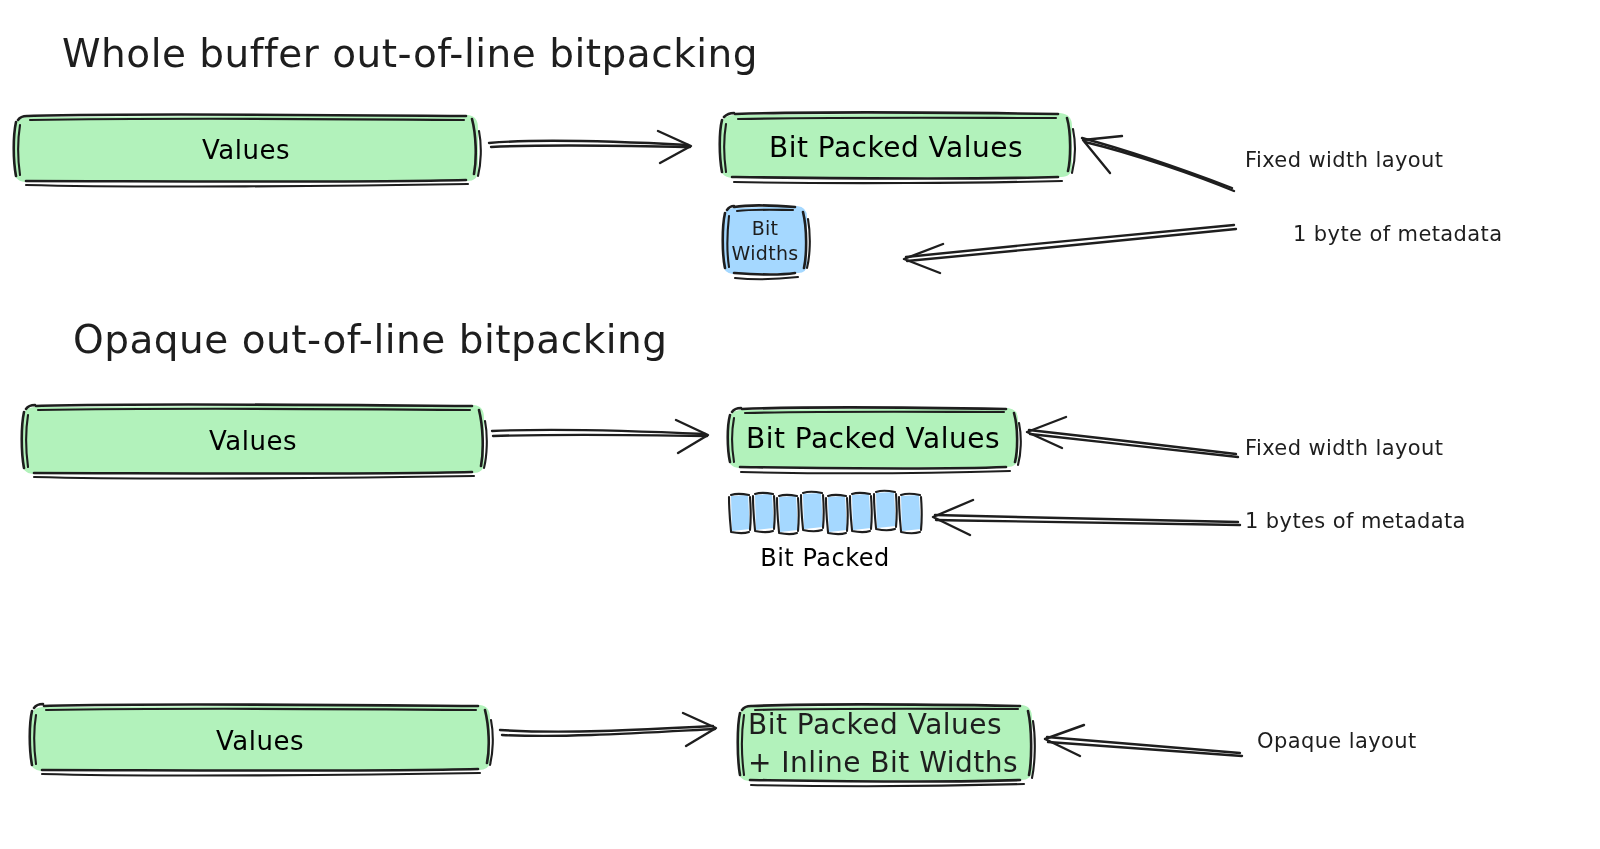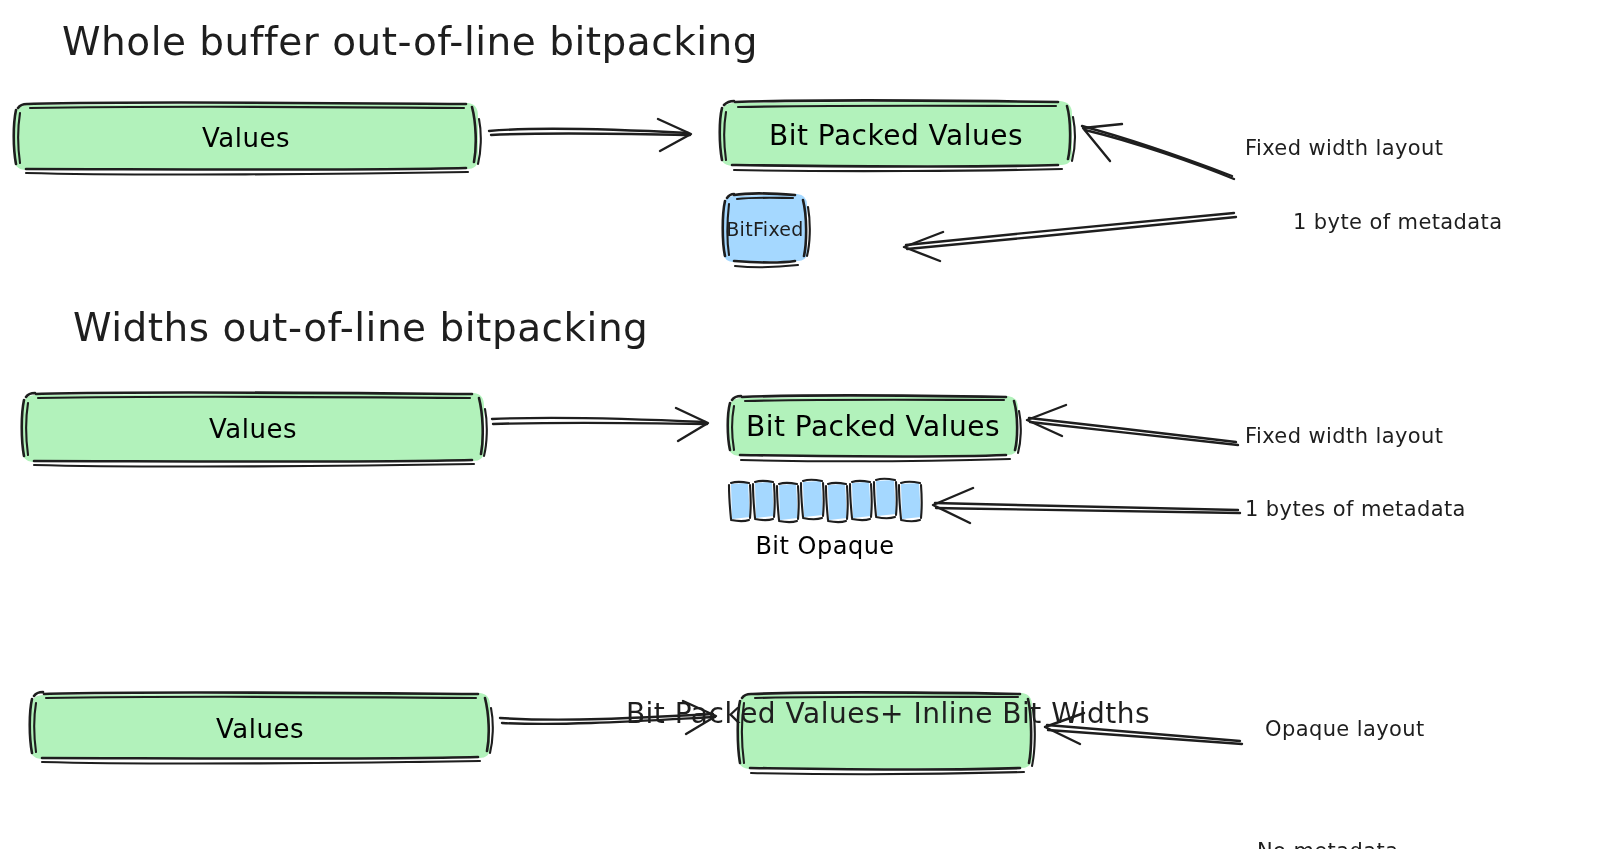--- a/index.html
+++ b/index.html
@@ -9,40 +9,40 @@
   }
   body {
     width: 1600px;
     height: 849px;
     overflow: hidden;
     font-family: "DejaVu Sans", sans-serif;
     position: relative;
   }
   #canvas {
     position: absolute;
-    top: 4px; left: 0;
+    top: 16px; left: 0;
     width: 1600px;
     height: 818px;
     text-decoration: underline;
   }
   .svg-layer {
     position: absolute;
     top: 0; left: 0;
     width: 1600px;
     height: 849px;
     pointer-events: none;
   }
 
   
   .node-text {
     position: absolute;
     display: flex;
     align-items: center;
     justify-content: center;
-    flex-direction: row;
+    flex-direction: column;
     color: #1e1e1e;
     font-family: "DejaVu Sans", sans-serif;
     letter-spacing: 0.4px;
     white-space: nowrap;
     pointer-events: none;
   }
   .section-title {
     position: absolute;
     color: #1e1e1e;
     font-size: 39px;
@@ -212,44 +212,44 @@
   </svg>
 
   <div class="section-title" style="left:62px; top:16px;">Whole buffer out-of-line bitpacking</div>
 
   <div class="box-label lbl-values" style="left:14px; top:119px; width:464px;">Values</div>
 
   <div class="box-label lbl-bpv" style="left:720px; top:115px; width:352px;">Bit Packed Values</div>
 
   <div class="node-text lbl-bw" style="left:723px; top:192px; width:84px; height:66px;">
     <span>Bit</span>
-    <span>Fixed</span>
+    <span>Widths</span>
   </div>
 
   <div class="side-label" style="left:1245px; top:128px;">Fixed width layout</div>
 
   <div class="side-label" style="left:1245px; top:202px;margin-left:48px;">1 byte of metadata</div>
 
-  <div class="section-title" style="left:73px; top:302px;">Widths out-of-line bitpacking</div>
+  <div class="section-title" style="left:73px; top:302px;">Opaque out-of-line bitpacking</div>
 
   <div class="box-label lbl-values" style="left:22px; top:410px; width:462px;">Values</div>
 
   <div class="box-label lbl-bpv" style="left:728px; top:406px; width:290px;">Bit Packed Values</div>
 
-  <div class="box-label lbl-bws" style="left:727px; top:528px; width:196px;">Bit Opaque</div>
+  <div class="box-label lbl-bws" style="left:727px; top:528px; width:196px;">Bit Packed</div>
 
   <div class="side-label" style="left:1245px; top:416px;">Fixed width layout</div>
 
   <div class="side-label" style="left:1245px; top:489px;">1 bytes of metadata</div>
 
 
   <div class="box-label lbl-values" style="left:30px; top:710px; width:460px;">Values</div>
 
   <div class="node-text lbl-bpv2" style="left:748px; top:691px; width:280px; height:74px; align-items:flex-start;">
     <span>Bit Packed Values</span>
     <span>+ Inline Bit Widths</span>
   </div>
 
-  <div class="side-label" style="left:1257px; top:709px;margin-left:8px;">Opaque layout</div>
+  <div class="side-label" style="left:1257px; top:709px;">Opaque layout</div>
 
   <div class="side-label" style="left:1257px; top:783px;margin-top:48px;">No metadata</div>
 
 </div>
 
 </body></html>

